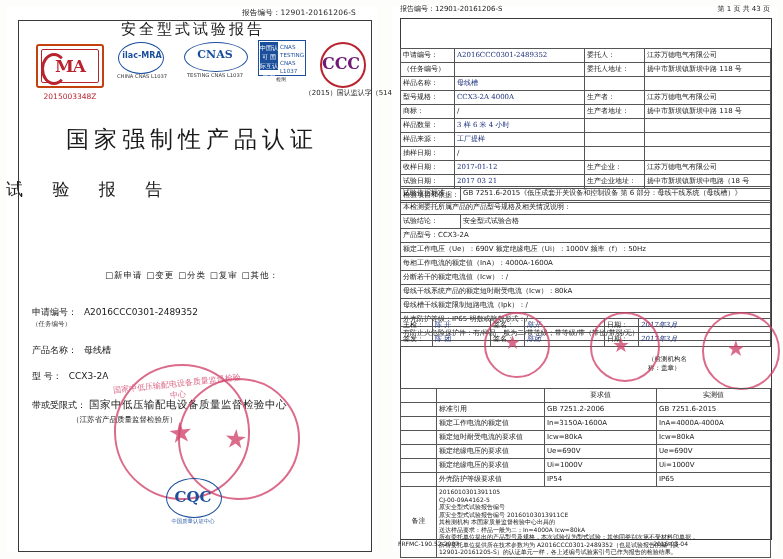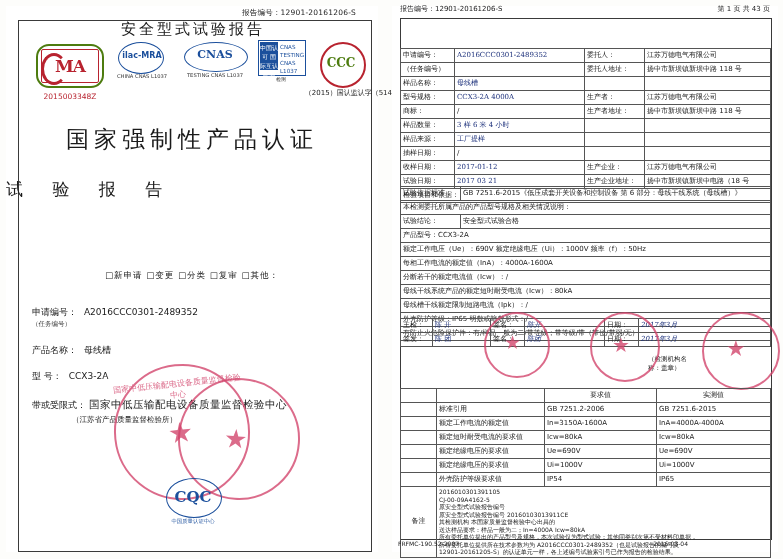--- a/index.html
+++ b/index.html
@@ -14,21 +14,21 @@
   .page{position:absolute;top:0;left:0;width:696px;height:559px;}
 
   
   .left{position:absolute;left:6px;top:6px;width:372px;height:546px;background:#fff;}
   .left-border{position:absolute;left:12px;top:14px;width:352px;height:530px;border:1px solid #3a3a3a;}
   .rep-no-left{position:absolute;right:22px;top:2px;font-size:7.5px;letter-spacing:.2px;}
 
   .logos{position:absolute;left:24px;top:34px;width:330px;height:50px;}
   .logo{position:absolute;}
   
-  .ma{left:6px;top:4px;width:64px;height:40px;border:2px solid #4d7c0f;border-radius:13px;}
+  .ma{left:6px;top:4px;width:64px;height:40px;border:2px solid #c2410c;border-radius:3px;}
   .ma-inner{position:absolute;inset:3px;border:1px solid #b8232f;border-radius:2px;
             display:flex;align-items:center;justify-content:center;
             color:#b8232f;font-weight:bold;font-size:17px;letter-spacing:-1px;font-family:"DejaVu Serif",serif;}
   .ma-c{position:absolute;left:3px;top:7px;width:20px;height:26px;border:3px solid #b8232f;border-radius:50%;border-right-color:transparent;}
   .ma-code{position:absolute;left:0px;top:52px;width:80px;text-align:center;font-size:7.5px;color:#b8232f;}
 
   .ilac{left:84px;top:2px;width:60px;height:44px;}
   .ilac-circ{position:absolute;left:4px;top:0px;width:44px;height:30px;border:1.4px solid #1b4f9c;border-radius:50%;}
   .ilac-t1{position:absolute;left:0;top:9px;width:56px;text-align:center;font-size:8px;font-weight:bold;color:#1b4f9c;}
   .ilac-t2{position:absolute;left:0;top:31px;width:56px;text-align:center;font-size:5.2px;color:#333;line-height:1.25;}
@@ -39,21 +39,21 @@
   .cnas-t2{position:absolute;left:0;top:30px;width:66px;text-align:center;font-size:5.2px;color:#333;}
 
   .cnaschi{left:228px;top:0px;width:48px;height:46px;}
   .cnaschi-box{position:absolute;left:0;top:0;width:46px;height:34px;border:1px solid #1b4f9c;}
   .cnaschi-l{position:absolute;left:2px;top:2px;width:18px;height:28px;background:#1b4f9c;color:#fff;font-size:6px;line-height:9px;text-align:center;padding-top:1px;box-sizing:border-box;}
   .cnaschi-r{position:absolute;left:22px;top:3px;width:22px;font-size:5.6px;color:#1b4f9c;line-height:8px;}
   .cnaschi-b{position:absolute;left:0;top:36px;width:46px;text-align:center;font-size:5px;color:#333;}
 
   .ccc{left:288px;top:2px;width:48px;height:44px;}
   .ccc-circ{position:absolute;left:2px;top:0;width:42px;height:42px;border:2.2px solid #b8232f;border-radius:50%;}
-  .ccc-txt{position:absolute;left:2px;top:0;width:42px;height:42px;display:flex;align-items:center;justify-content:center;color:#4d7c0f;font-size:12px;font-weight:bold;font-family:"DejaVu Serif",serif;}
+  .ccc-txt{position:absolute;left:2px;top:0;width:42px;height:42px;display:flex;align-items:center;justify-content:center;color:#701a75;font-size:16px;font-weight:bold;font-family:"DejaVu Serif",serif;}
   .ccc-sub{position:absolute;left:-42px;top:46px;width:130px;text-align:right;font-size:7px;color:#1a1a1a;}
 
   .big-title{position:absolute;left:0;top:118px;width:372px;text-align:center;
              font-size:23px;letter-spacing:5px;font-family:"DejaVu Serif",serif;}
   .big-title2{position:absolute;left:0;top:172px;width:372px;text-align:left;
              font-size:17px;letter-spacing:12px;font-family:"DejaVu Serif",serif;}
 
   .checkrow{position:absolute;left:0;top:264px;width:372px;text-align:center;font-size:8.5px;letter-spacing:1px;}
 
   .fieldrow{position:absolute;font-size:9px;}

